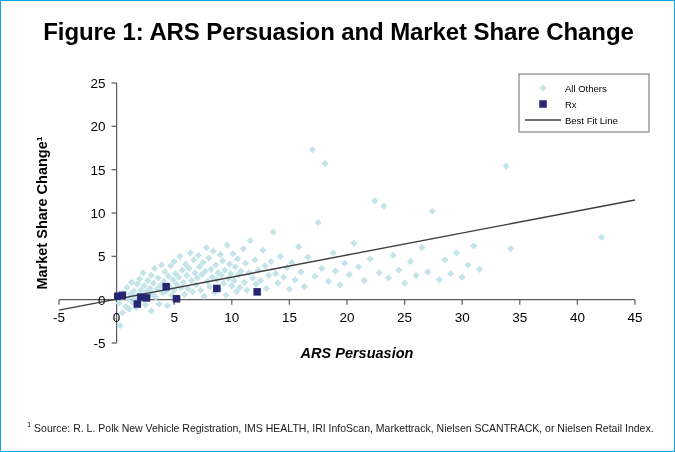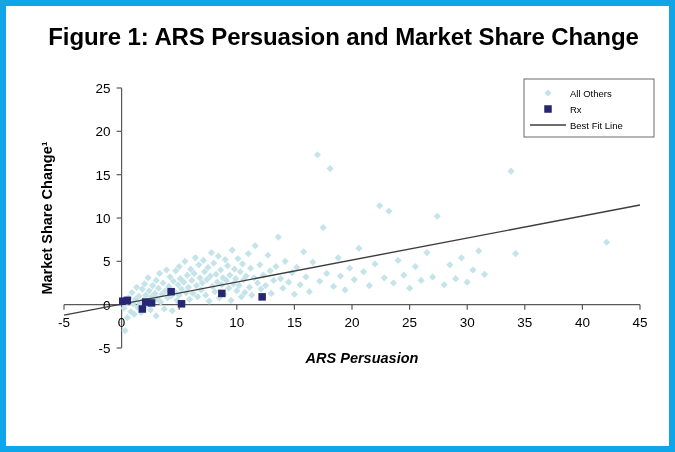--- a/index.html
+++ b/index.html
@@ -8,21 +8,21 @@
     background: #ffffff;
   }
   body {
     font-family: "Liberation Sans", sans-serif;
   }
   #figure-root {
     position: relative;
     width: 675px;
     height: 452px;
     background: #ffffff;
-    border: 6px solid #0ea5e9;
+    border: 1px solid #0ea5e9;
     box-sizing: border-box;
     overflow: hidden;
   }
   #figure-title {
     position: absolute;
     left: 0;
     top: 17px;
     width: 675px;
     text-align: center;
     font-size: 24px;
@@ -309,14 +309,15 @@
         <rect x="518" y="73" width="130" height="58" fill="#ffffff" stroke="#6b6b6b" stroke-width="1"></rect>
         <polygon points="542,83.4 545.6,87 542,90.6 538.4,87" fill="#c5e4ea"></polygon>
         <text x="564" y="91" class="legend-label">All Others</text>
         <rect x="538.25" y="99.25" width="7.5" height="7.5" fill="#262673"></rect>
         <text x="564" y="107" class="legend-label">Rx</text>
         <line x1="524" y1="119" x2="560" y2="119" stroke="#3d3d3d" stroke-width="1.4"></line>
         <text x="564" y="123" class="legend-label">Best Fit Line</text>
       </g>
     </svg>
 
+  <div id="footnote"><span class="fn-marker">1</span><span> Source: R. L. Polk New Vehicle Registration, IMS HEALTH, IRI InfoScan, Markettrack, Nielsen SCANTRACK, or Nielsen Retail Index.</span></div>
 
 </div>
 
 </body></html>

